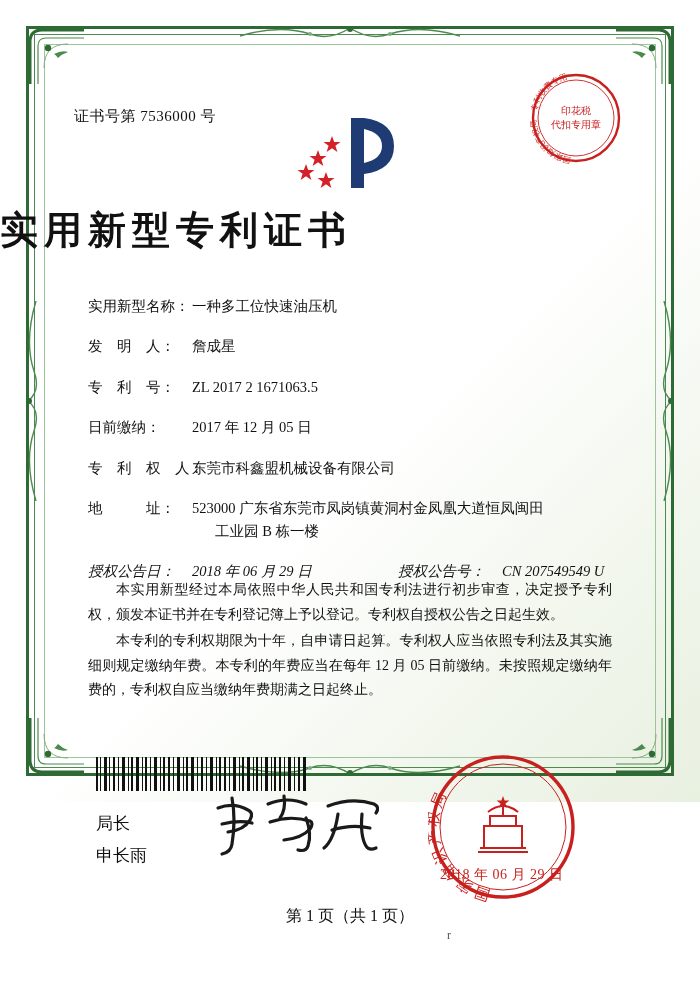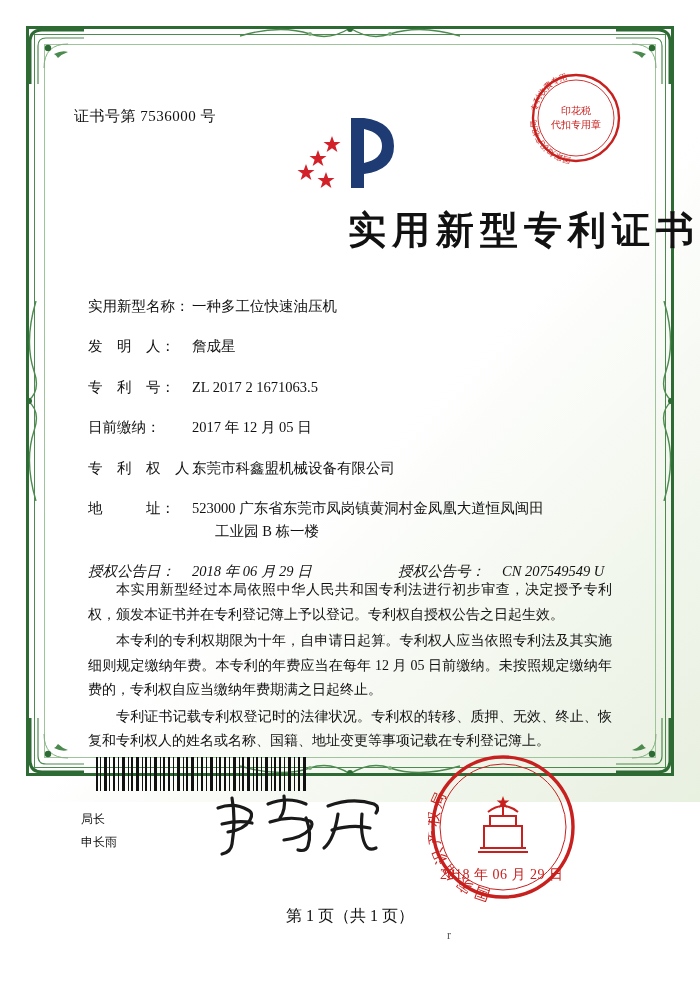--- a/index.html
+++ b/index.html
@@ -109,21 +109,21 @@
     top: 72px;
     width: 92px;
     height: 92px;
   }
 
   .title {
     position: absolute;
     top: 205px;
     left: 0;
     width: 700px;
-    text-align: right;
+    text-align: left;
     font-size: 38px;
     font-weight: bold;
     letter-spacing: 6px;
     color: #111;
     font-family: "DejaVu Serif", serif;
   }
 
   
   .fields {
     position: absolute;
@@ -187,23 +187,23 @@
     position: absolute;
     left: 96px;
     top: 757px;
     width: 212px;
     height: 34px;
   }
 
   
   .sig-labels {
     position: absolute;
-    left: 81px;
+    left: 96px;
     top: 808px;
-    font-size: 12px;
+    font-size: 17px;
     line-height: 1.9;
     color: #111;
   }
   .signature {
     position: absolute;
     left: 210px;
     top: 790px;
     width: 180px;
     height: 70px;
     font-family: "DejaVu Serif", serif;
@@ -398,21 +398,20 @@
         <div class="field-label">授权公告号：</div>
         <div class="field-value">CN 207549549 U</div>
       </div>
     </div>
 
   </div>
 
   <div class="body-text">
     <p>本实用新型经过本局依照中华人民共和国专利法进行初步审查，决定授予专利权，颁发本证书并在专利登记簿上予以登记。专利权自授权公告之日起生效。</p>
     <p>本专利的专利权期限为十年，自申请日起算。专利权人应当依照专利法及其实施细则规定缴纳年费。本专利的年费应当在每年 12 月 05 日前缴纳。未按照规定缴纳年费的，专利权自应当缴纳年费期满之日起终止。</p>
-    <p>专利证书记载专利权登记时的法律状况。专利权的转移、质押、无效、终止、恢复和专利权人的姓名或名称、国籍、地址变更等事项记载在专利登记簿上。</p>
   </div>
 
   <div class="barcode">
     <svg width="212" height="34" viewBox="0 0 212 34" preserveAspectRatio="none">
       <g fill="#111">
         <rect x="0" y="0" width="2" height="34"></rect>
           <rect x="4" y="0" width="1" height="34"></rect>
         <rect x="8" y="0" width="3" height="34"></rect>
           <rect x="13" y="0" width="1" height="34"></rect>
         <rect x="17" y="0" width="2" height="34"></rect>

